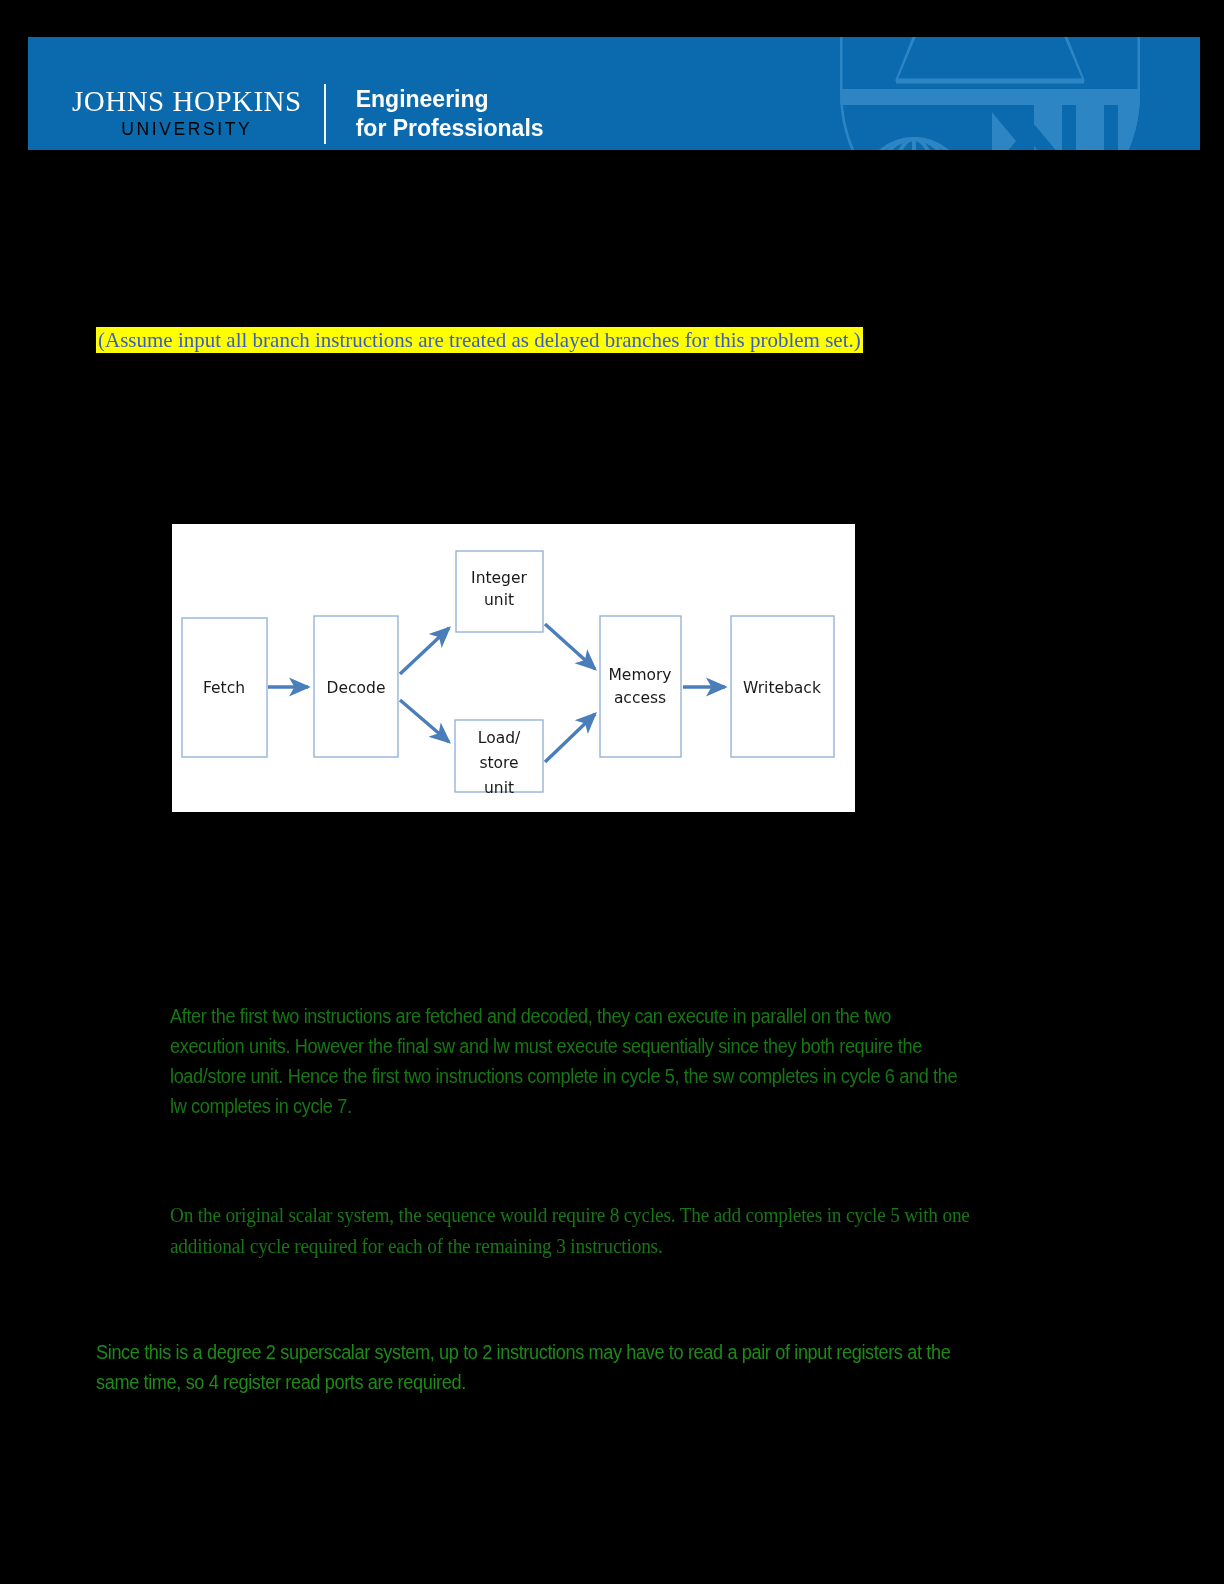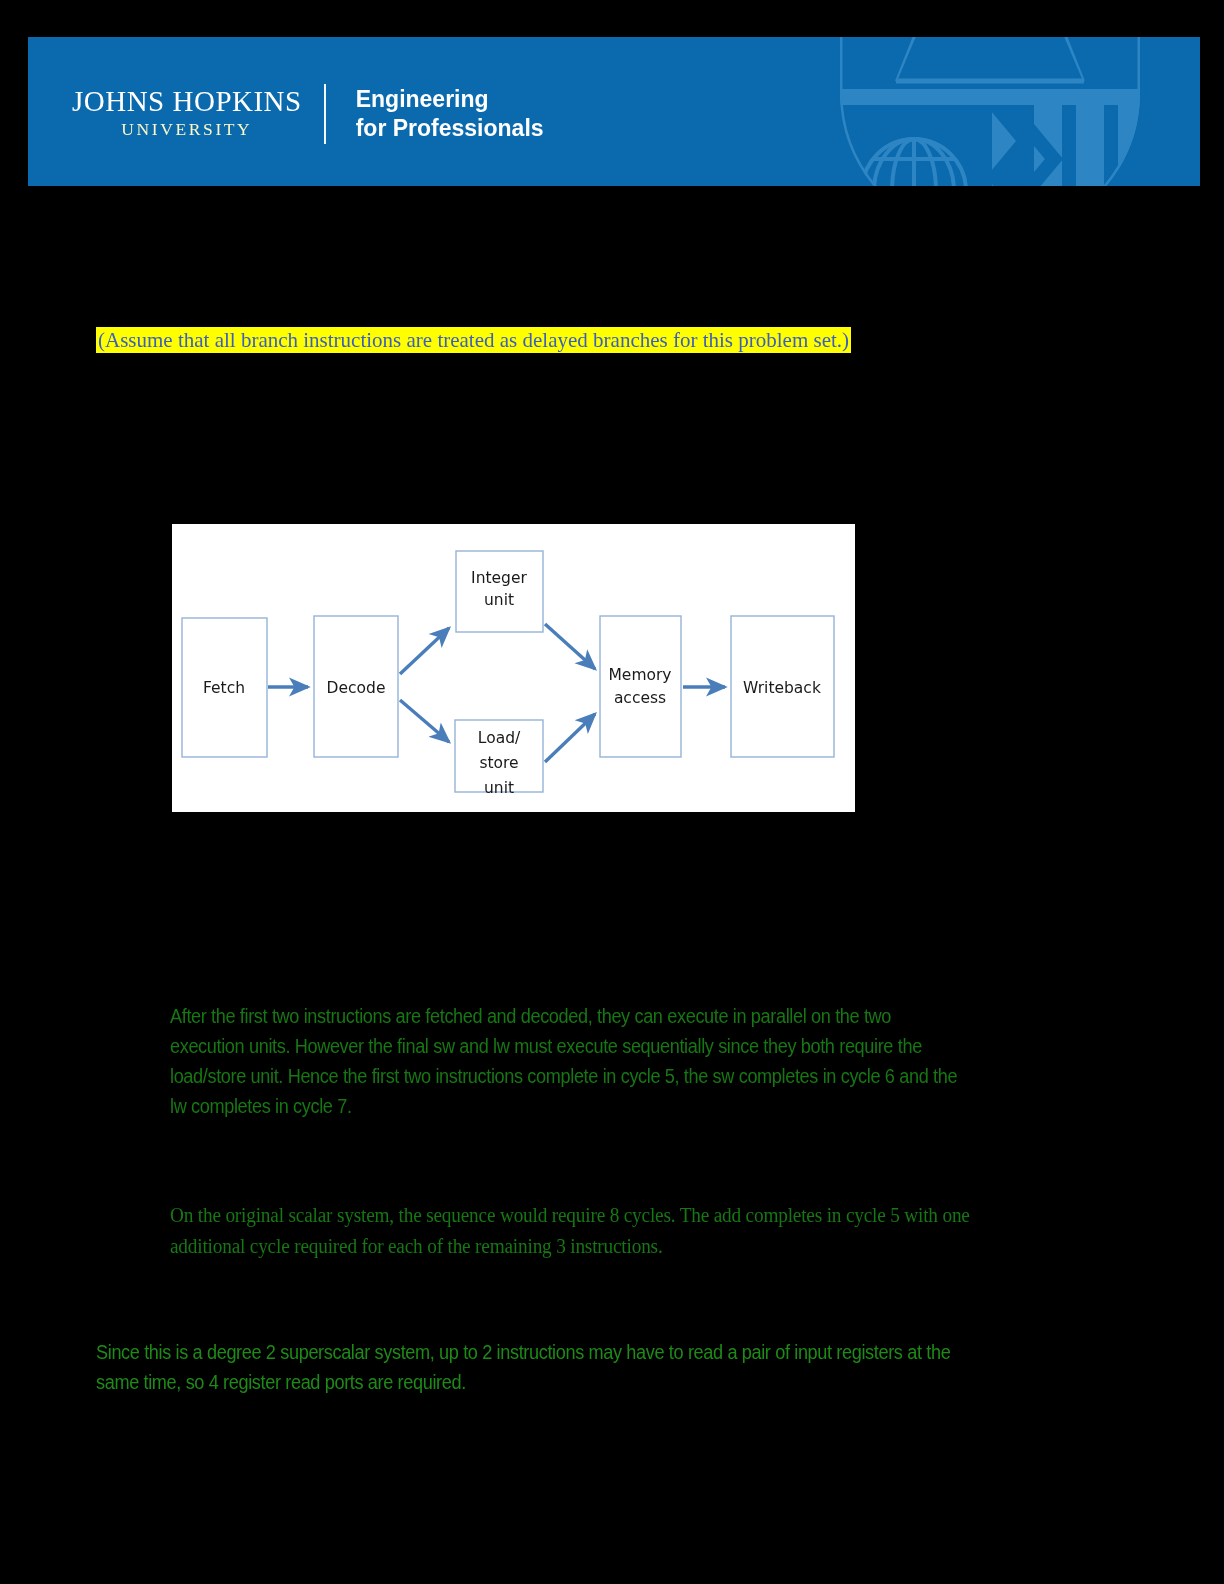--- a/index.html
+++ b/index.html
@@ -14,21 +14,21 @@
     overflow: hidden;
     font-family: "Liberation Sans", sans-serif;
   }
 
   
   #jhu-banner {
     position: absolute;
     left: 28px;
     top: 37px;
     width: 1172px;
-    height: 149px;
+    height: 113px;
     background: #0B6AAE;
     overflow: hidden;
   }
   #shield-watermark {
     position: absolute;
     right: 30px;
     top: -14px;
     width: 360px;
     height: 230px;
     opacity: 1;
@@ -51,22 +51,22 @@
   }
   #logo-jhu .jhu-top {
     font-family: "Liberation Serif", serif;
     color: #ffffff;
     font-size: 29px;
     letter-spacing: 0.5px;
     line-height: 1.02;
     white-space: nowrap;
   }
   #logo-jhu .jhu-bottom {
-    font-family: Liberation Serif, serif;
-    color: #fef9c3;
+    font-family: Liberation Sans, sans-serif;
+    color: #000000;
     font-size: 17.5px;
     letter-spacing: 2.6px;
     line-height: 1.4;
     white-space: nowrap;
   }
   #logo-divider {
     width: 2px;
     background: #ffffff;
     margin: 2px 0 2px 0;
     opacity: 0.95;
@@ -211,21 +211,21 @@
       <div class="jhu-bottom">UNIVERSITY</div>
     </div>
     <div id="logo-divider"></div>
     <div id="logo-eng">
       <span>Engineering</span>
       <span>for Professionals</span>
     </div>
   </div>
 </div>
 
-<div id="note-line">(Assume that all branch instructions are treated as delayed branches for this problem set.)</div>
+<div id="note-line">(Assume input all branch instructions are treated as delayed branches for this problem set.)</div>
 
 <div id="diagram-panel">
   <svg id="diagram-svg" width="683" height="288" viewBox="0 0 683 288" xmlns="http://www.w3.org/2000/svg">
     <defs>
       <marker id="ah" markerWidth="7" markerHeight="7" refX="5.6" refY="3.2" orient="auto" markerUnits="strokeWidth">
         <path d="M0,0.4 L6.4,3.2 L0,6.0 L1.6,3.2 Z" fill="#4A7EBB"></path>
       </marker>
     </defs>
 
     <g fill="#ffffff" stroke="#95B3D7" stroke-width="1.4">

